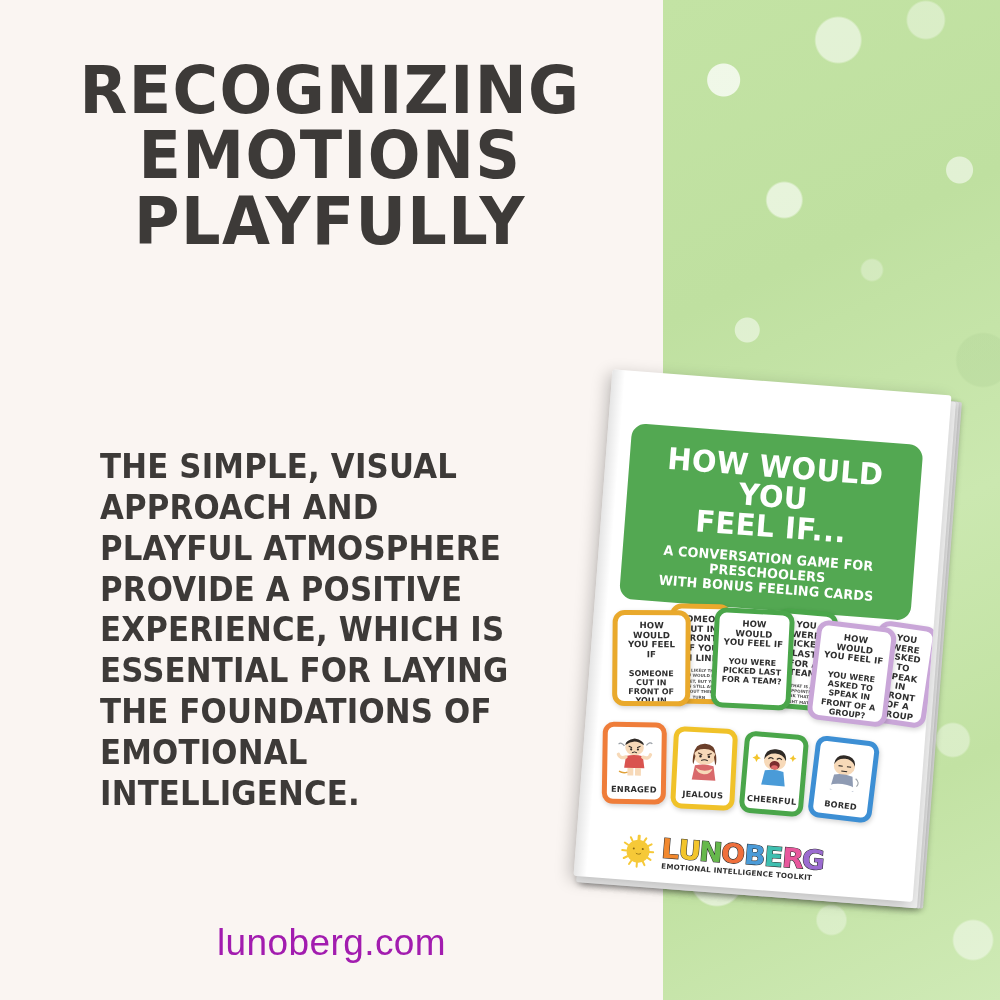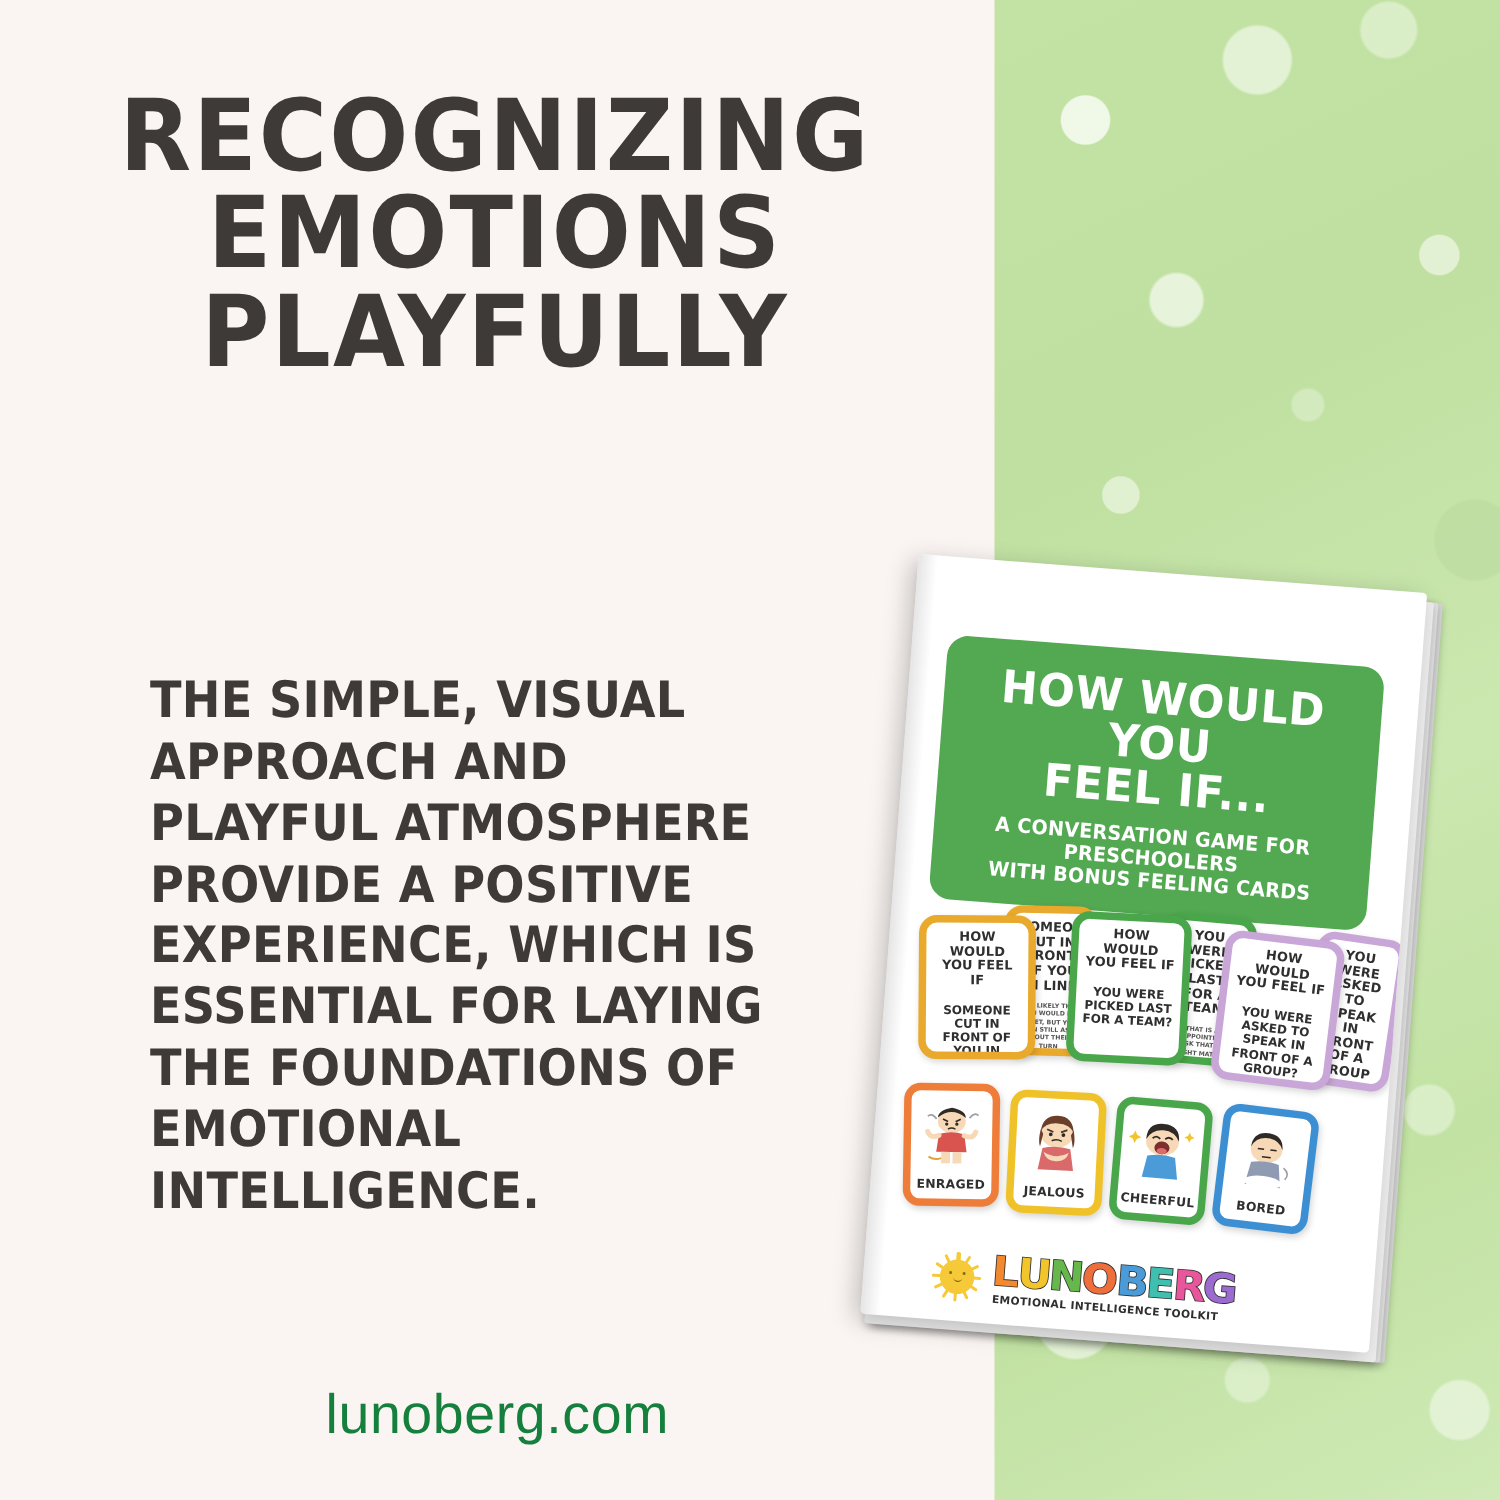--- a/index.html
+++ b/index.html
@@ -80,21 +80,21 @@
     text-transform: uppercase;
     transform: scaleX(0.92);
     transform-origin: left top;
   }
 
   .footer-url {
     position: absolute;
     left: 0; top: 922px;
     width: 663px;
     text-align: center;
-    color: #15803d;
+    color: #a21caf;
     font-family: "Liberation Sans", sans-serif;
     font-weight: 300;
     font-size: 37px;
     letter-spacing: 0.4px;
   }
 
   
   #book-wrap {
     position: absolute;
     left: 592px;

